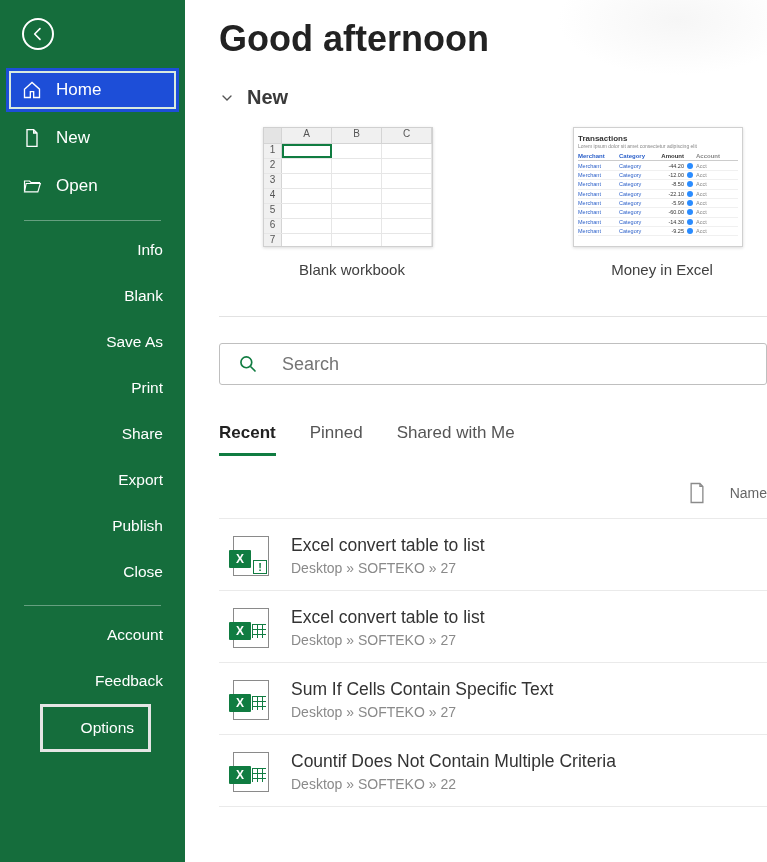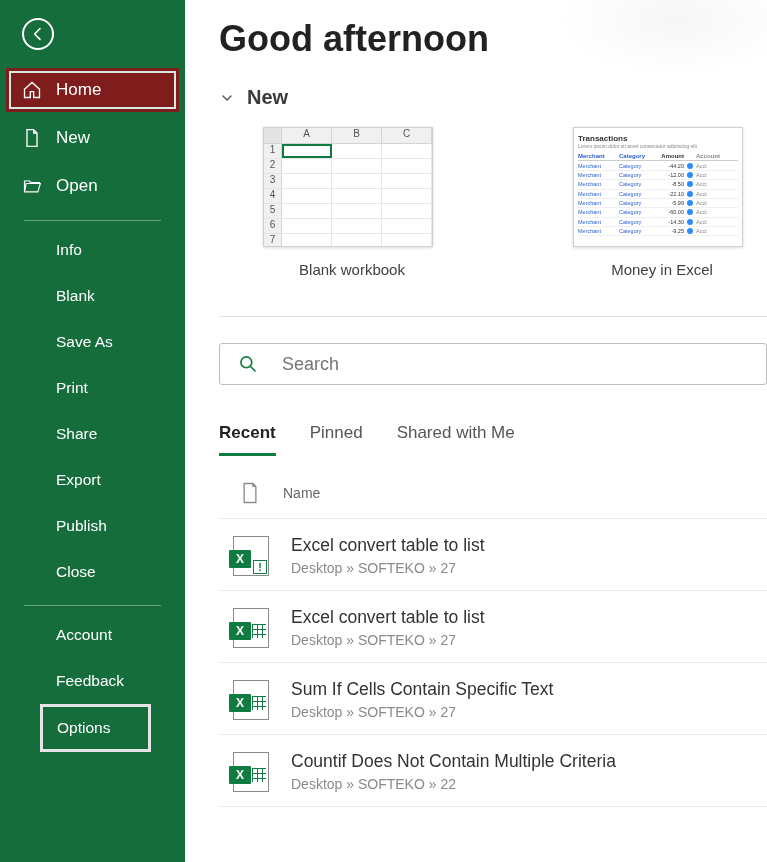--- a/index.html
+++ b/index.html
@@ -3,24 +3,24 @@
 <meta charset="utf-8">
 <style>
 * { margin: 0; padding: 0; box-sizing: border-box; font-family: "Segoe UI", Arial, sans-serif; }
 body { width: 767px; height: 862px; display: flex; overflow: hidden; background: #fff; }
 
 
 .sidebar { width: 185px; background: #156d3c; color: #fff; display: flex; flex-direction: column; padding-top: 12px; }
 .back-btn { width: 32px; height: 32px; border: 2px solid #fff; border-radius: 50%; display: flex; align-items: center; justify-content: center; margin: 6px 0 16px 22px; cursor: pointer; }
 .back-btn svg { width: 16px; height: 16px; }
 .nav-item { display: flex; align-items: center; gap: 14px; padding: 14px 22px; font-size: 17px; cursor: pointer; }
-.nav-item.selected { background: #7f1d1d; outline: 2px solid #d9eadf; outline-offset: -5px; margin: 2px 6px; padding: 12px 16px; }
+.nav-item.selected { background: #1d4ed8; outline: 2px solid #d9eadf; outline-offset: -5px; margin: 2px 6px; padding: 12px 16px; }
 .nav-icon { width: 20px; height: 20px; flex-shrink: 0; }
 .divider { border: none; border-top: 1px solid rgba(255,255,255,0.35); margin: 10px 24px 6px 24px; }
-.secondary .nav-item { padding: 14px 22px 14px 56px; font-size: 15.5px; }
+.secondary .nav-item { padding: 14px 22px 14px 56px; font-size: 15.5px; justify-content: flex-end; }
 .options-highlight { border: 3px solid #e5e5e5; margin: 0 34px 6px 40px; padding: 12px 14px !important; }
 
 
 .main { flex: 1; padding: 18px 0 0 34px; overflow: hidden; position: relative; }
 .title { font-size: 36px; font-weight: 700; color: #222; margin-bottom: 26px; }
 .section-head { display: flex; align-items: center; gap: 12px; margin-bottom: 18px; }
 .chevron { width: 16px; height: 16px; }
 .section-title { font-size: 20px; font-weight: 600; color: #3a3a3a; }
 
 .templates { display: flex; gap: 140px; padding-left: 44px; margin-bottom: 38px; }
@@ -49,21 +49,21 @@
 .thin-divider { border: none; border-top: 1px solid #e2e2e2; margin: 0 0 26px 0; }
 
 .search { display: flex; align-items: center; border: 1px solid #bfbfbf; border-radius: 3px; height: 42px; margin-right: 0; margin-bottom: 38px; padding: 0 18px; gap: 24px; }
 .search svg { width: 20px; height: 20px; }
 .search input { border: none; outline: none; font-size: 18px; color: #8b5cf6; flex: 1; background: transparent; }
 
 .tabs { display: flex; gap: 34px; margin-bottom: 12px; }
 .tab { font-size: 17px; color: #555; padding-bottom: 10px; cursor: pointer; }
 .tab.active { color: #222; font-weight: 600; border-bottom: 3px solid #107c41; }
 
-.list-header { display: flex; align-items: center; gap: 24px; padding: 14px 0 14px 22px; color: #666; font-size: 14px; border-bottom: 1px solid #eaeaea; }
+.list-header { display: flex; align-items: center; gap: 24px; padding: 14px 0 14px 22px; color: #666; font-size: 14px; border-bottom: 1px solid #eaeaea; justify-content: flex-end; }
 .list-header .doc-icon { width: 18px; height: 22px; }
 
 .file-row { display: flex; align-items: center; gap: 22px; padding: 16px 0 14px 14px; border-bottom: 1px solid #eaeaea; cursor: pointer; }
 .file-icon { width: 36px; height: 40px; flex-shrink: 0; position: relative; }
 .file-icon .page { position: absolute; inset: 0; border: 1.5px solid #8a8a8a; background: #fff; }
 .file-icon .xbadge { position: absolute; left: -4px; top: 14px; width: 22px; height: 18px; background: #107c41; color: #fff; font-weight: 700; font-size: 12px; display: flex; align-items: center; justify-content: center; border-radius: 1px; }
 .file-icon .cells { position: absolute; right: 3px; top: 16px; width: 14px; height: 14px; background: repeating-linear-gradient(#107c41, #107c41 1px, transparent 1px, transparent 5px), repeating-linear-gradient(90deg, #107c41, #107c41 1px, transparent 1px, transparent 5px); }
 .file-icon.warn .warn-sq { position: absolute; right: 2px; bottom: 2px; width: 14px; height: 14px; border: 1.5px solid #107c41; display: flex; align-items: center; justify-content: center; color: #107c41; font-size: 11px; font-weight: 700; }
 .file-meta { display: flex; flex-direction: column; gap: 4px; }
 .file-name { font-size: 17.5px; color: #333; }

